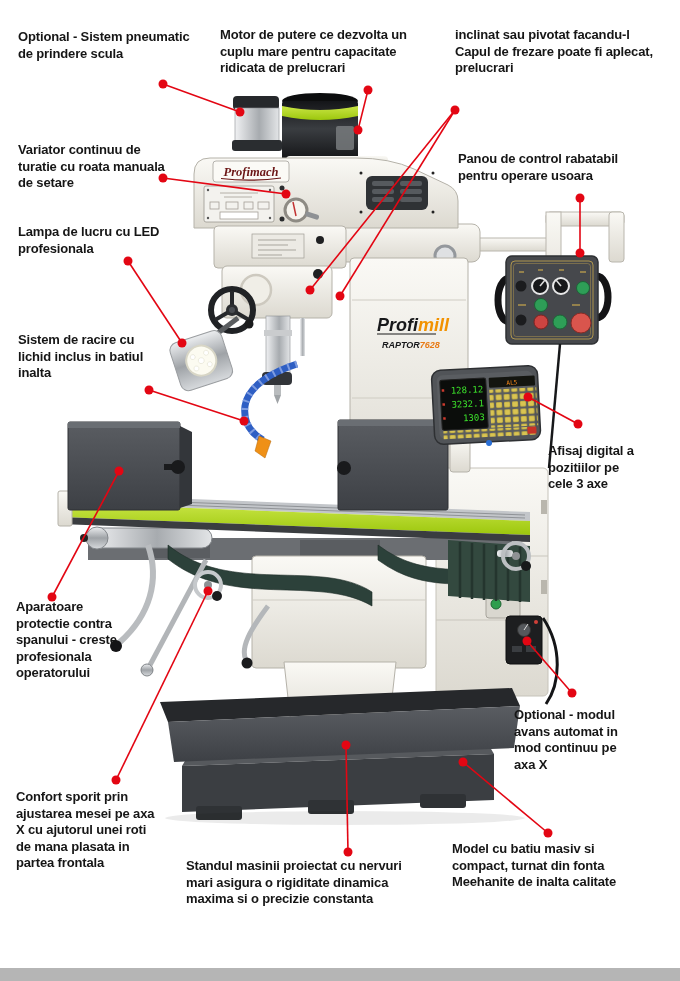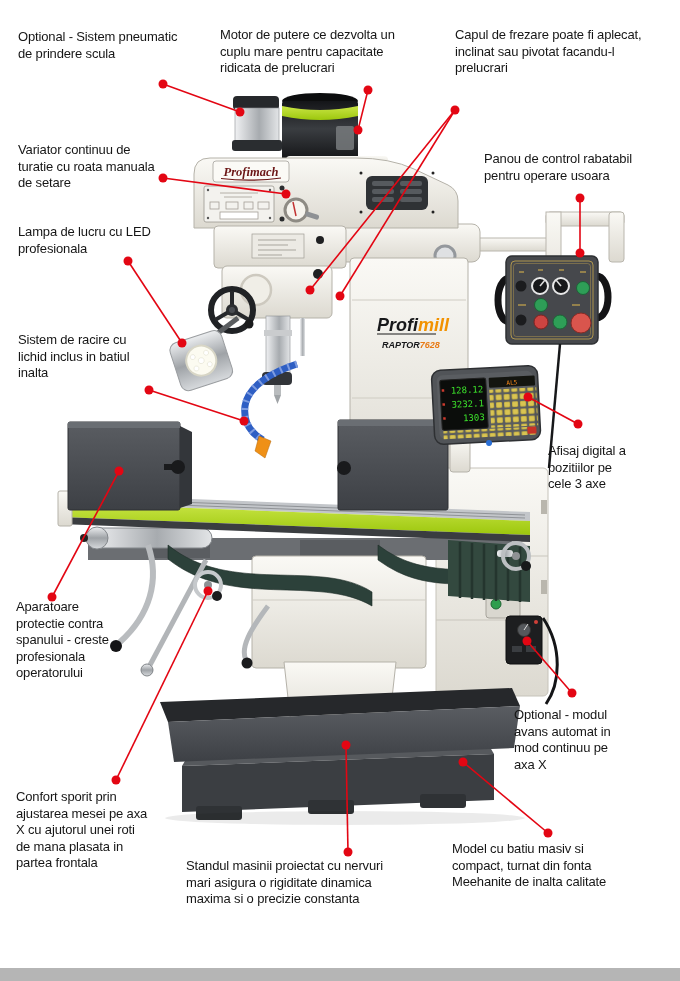--- a/index.html
+++ b/index.html
@@ -1,19 +1,19 @@
 <!DOCTYPE html>
 <html><head>
 <meta charset="utf-8">
 <style>
   html,body{margin:0;padding:0;background:#fff;}
   .page{position:relative;width:680px;height:981px;background:#ffffff;overflow:hidden;
         font-family:"Liberation Sans",sans-serif;}
   .art{position:absolute;left:0;top:0;}
-  .note{position:absolute;font-weight:normal;font-size:13px;line-height:16.5px;
+  .note{position:absolute;font-weight:bold;font-size:13px;line-height:16.5px;
         color:#161616;letter-spacing:-0.15px;white-space:nowrap;}
   .footer-bar{position:absolute;left:0;top:968px;width:680px;height:13px;background:#b5b5b5;}
   svg text{user-select:none;}
 </style>
 </head>
 <body>
 
 <div class="page">
 
 <svg class="art" width="680" height="981" viewBox="0 0 680 981">
@@ -399,25 +399,25 @@
 <div class="note" style="left:18px;top:29px">
   <div>Optional - Sistem pneumatic</div>
   <div>de prindere scula</div>
 </div>
 <div class="note" style="left:220px;top:27px">
   <div>Motor de putere ce dezvolta un</div>
   <div>cuplu mare pentru capacitate</div>
   <div>ridicata de prelucrari</div>
 </div>
 <div class="note" style="left:455px;top:27px">
+  <div>inclinat sau pivotat facandu-l</div>
   <div>Capul de frezare poate fi aplecat,</div>
-  <div>inclinat sau pivotat facandu-l</div>
   <div>prelucrari</div>
 </div>
-<div class="note" style="left:484px;top:151px">
+<div class="note" style="left:458px;top:151px">
   <div>Panou de control rabatabil</div>
   <div>pentru operare usoara</div>
 </div>
 <div class="note" style="left:18px;top:142px">
   <div>Variator continuu de</div>
   <div>turatie cu roata manuala</div>
   <div>de setare</div>
 </div>
 <div class="note" style="left:18px;top:224px">
   <div>Lampa de lucru cu LED</div>

